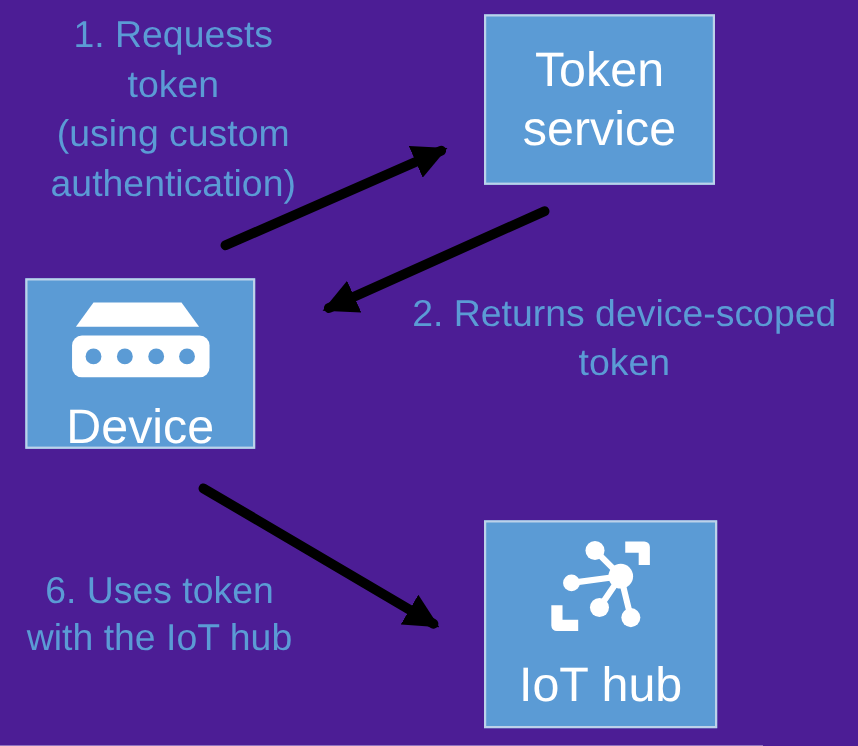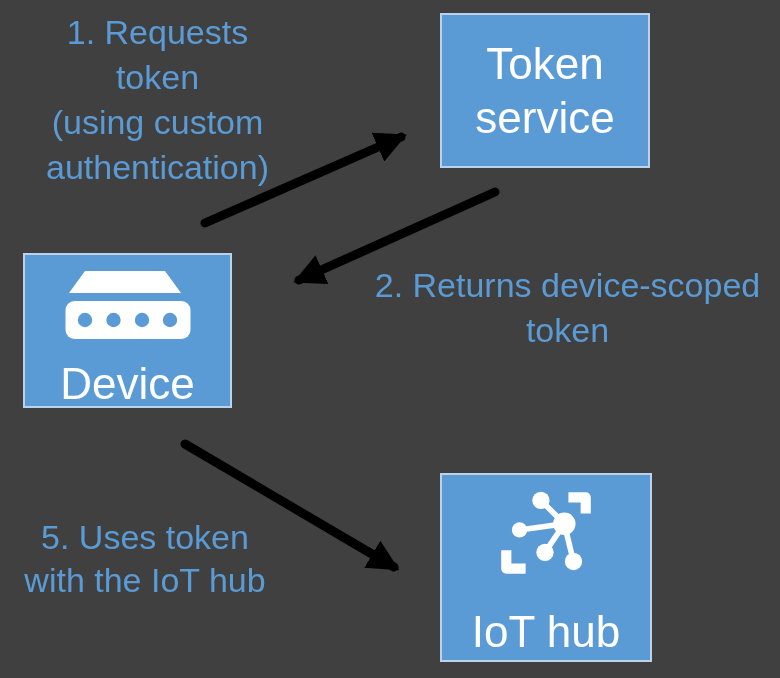--- a/index.html
+++ b/index.html
@@ -5,21 +5,21 @@
   html, body {
     margin: 0;
     padding: 0;
     background: #ffffff;
     font-family: "Liberation Sans", "DejaVu Sans", sans-serif;
   }
   .canvas {
     position: relative;
     width: 780px;
     height: 678px;
-    background: #404040;
+    background: #4c1d95;
     overflow: hidden;
   }
   .arrow-layer {
     position: absolute;
     left: 0; top: 0;
     width: 780px; height: 678px;
     pointer-events: none;
   }
   .node {
     position: absolute;
@@ -33,28 +33,28 @@
     color: #ffffff;
   }
   .node-label {
     color: #ffffff;
     text-align: center;
     white-space: pre-line;
     line-height: 1.22;
     font-size: 44px;
   }
   .node-token-service { left: 440px; top: 13px; width: 210px; height: 155px; }
-  .node-device       { left: 23px;  top: 253px; width: 209px; height: 155px; justify-content: center; }
+  .node-device       { left: 23px;  top: 253px; width: 209px; height: 155px; justify-content: flex-start; }
   .node-iot-hub      { left: 440px; top: 473px; width: 212px; height: 189px; justify-content: flex-start; }
 
   .node-device .icon-wrap { margin-top: 19px; }
   .node-device .node-label { margin-top: 13px; font-size: 44px; }
 
   .node-iot-hub .icon-wrap { margin-top: 4px; }
-  .node-iot-hub .node-label { margin-top: 10px; font-size: 44px; }
+  .node-iot-hub .node-label { margin-top: 0; font-size: 44px; }
 
   .step-label {
     position: absolute;
     color: #5b9bd5;
     text-align: center;
     white-space: pre-line;
     font-size: 34px;
     line-height: 45px;
   }
   .step-1 { left: 15px;  top: 10px;  width: 285px; }
@@ -78,21 +78,21 @@
     <line x1="495" y1="192" x2="299" y2="280" stroke="#000000" stroke-width="9" stroke-linecap="round" marker-end="url(#arrow-head)"></line>
     <line x1="185" y1="444" x2="394" y2="567" stroke="#000000" stroke-width="9" stroke-linecap="round" marker-end="url(#arrow-head)"></line>
   </svg>
 
   <div class="step-label step-1">1. Requests
 token
 (using custom
 authentication)</div>
   <div class="step-label step-2">2. Returns device-scoped
 token</div>
-  <div class="step-label step-3">5. Uses token
+  <div class="step-label step-3">6. Uses token
 with the IoT hub</div>
 
   <div class="node node-token-service">
     <div class="node-label">Token
 service</div>
   </div>
 
   <div class="node node-device">
     <span class="icon-wrap">
       <svg width="126" height="70" viewBox="0 0 126 70" xmlns="http://www.w3.org/2000/svg">

